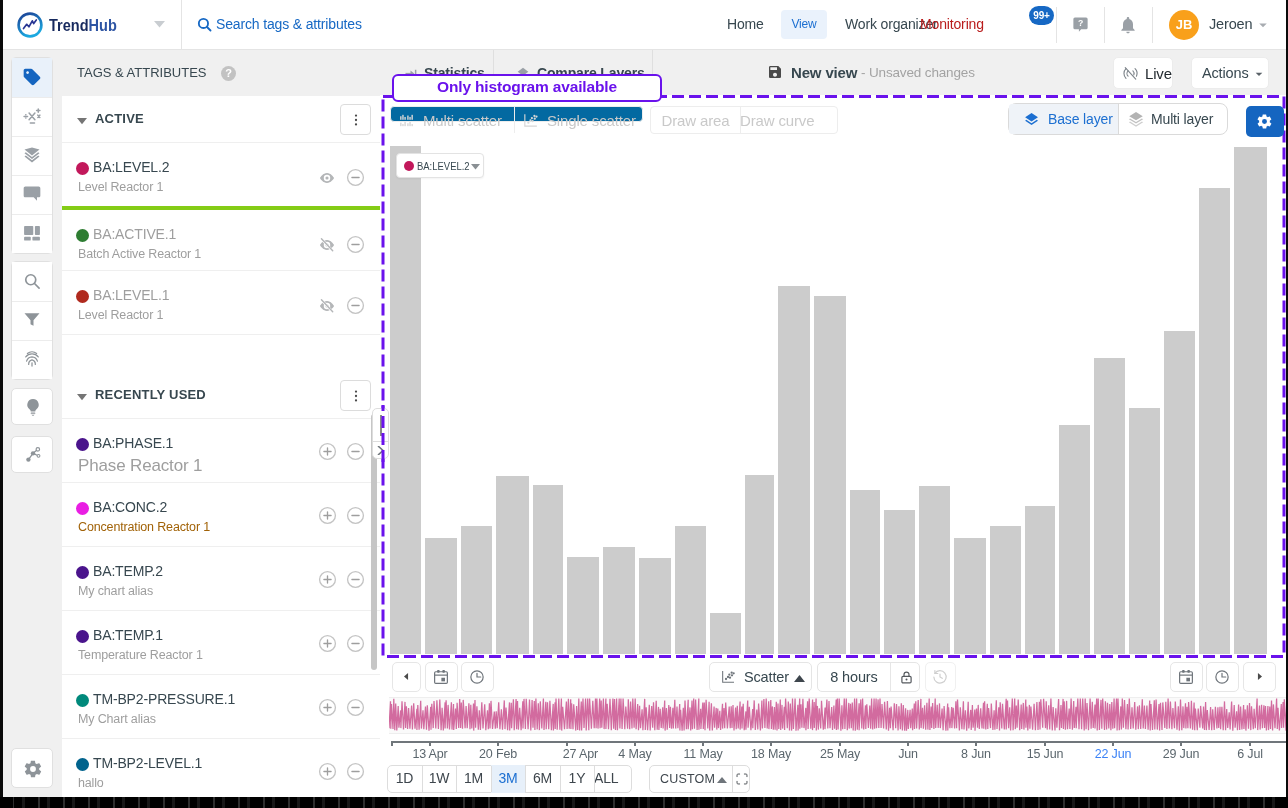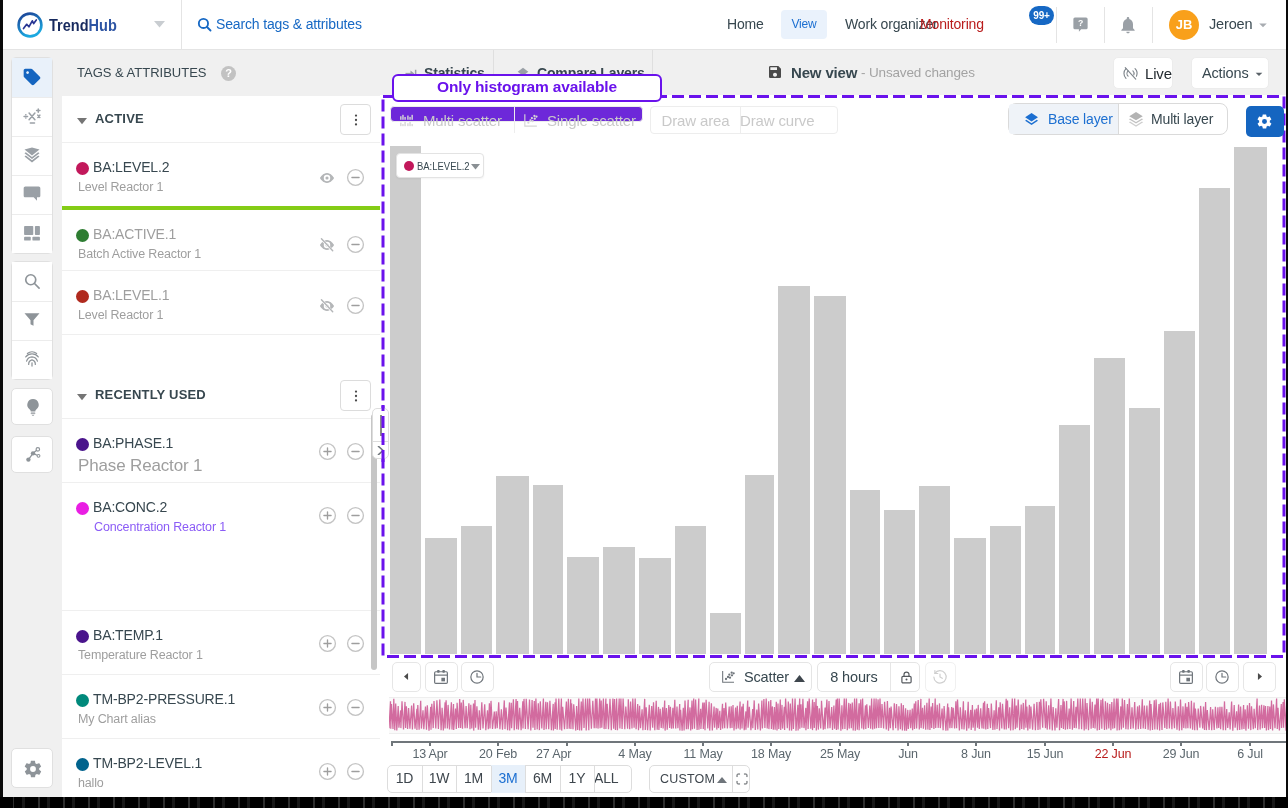--- a/index.html
+++ b/index.html
@@ -232,21 +232,34 @@
             <path d="M7.5 12h9M12 7.5v9" stroke="#9E9E9E" stroke-width="1.7" stroke-linecap="round"></path>
           </svg>
           <svg width="19" height="19" viewBox="0 0 24 24" style="position:absolute;left:284px;top:23px">
             <circle cx="12" cy="12" r="10" fill="none" stroke="#C4C4C4" stroke-width="1.7"></circle>
             <path d="M7.5 12h9" stroke="#9E9E9E" stroke-width="1.7" stroke-linecap="round"></path>
           </svg>
         </div>
         <div class="a" style="left:0;top:386px;width:318px;height:64px;border-top:1px solid #EFEFEF;">
           <div class="a" style="left:14px;top:19px;width:13px;height:13px;border-radius:50%;background:#E91EE3"></div>
           <div class="a" style="left:31px;top:16px;font-size:14px;color:#37474F">BA:CONC.2</div>
-          <div class="a" style="left:32px;top:37px;font-size:12.5px;color:#8b5cf6">Concentration Reactor 1</div>
+          <div class="a" style="left:16px;top:37px;font-size:12.5px;color:#a16207">Concentration Reactor 1</div>
+          <svg width="19" height="19" viewBox="0 0 24 24" style="position:absolute;left:256px;top:23px">
+            <circle cx="12" cy="12" r="10" fill="none" stroke="#C4C4C4" stroke-width="1.7"></circle>
+            <path d="M7.5 12h9M12 7.5v9" stroke="#9E9E9E" stroke-width="1.7" stroke-linecap="round"></path>
+          </svg>
+          <svg width="19" height="19" viewBox="0 0 24 24" style="position:absolute;left:284px;top:23px">
+            <circle cx="12" cy="12" r="10" fill="none" stroke="#C4C4C4" stroke-width="1.7"></circle>
+            <path d="M7.5 12h9" stroke="#9E9E9E" stroke-width="1.7" stroke-linecap="round"></path>
+          </svg>
+        </div>
+        <div class="a" style="left:0;top:450px;width:318px;height:64px;border-top:1px solid #EFEFEF;">
+          <div class="a" style="left:14px;top:19px;width:13px;height:13px;border-radius:50%;background:#4A148C"></div>
+          <div class="a" style="left:31px;top:16px;font-size:14px;color:#37474F">BA:TEMP.2</div>
+          <div class="a" style="left:16px;top:37px;font-size:12.5px;color:#9E9E9E">My chart alias</div>
           <svg width="19" height="19" viewBox="0 0 24 24" style="position:absolute;left:256px;top:23px">
             <circle cx="12" cy="12" r="10" fill="none" stroke="#C4C4C4" stroke-width="1.7"></circle>
             <path d="M7.5 12h9M12 7.5v9" stroke="#9E9E9E" stroke-width="1.7" stroke-linecap="round"></path>
           </svg>
           <svg width="19" height="19" viewBox="0 0 24 24" style="position:absolute;left:284px;top:23px">
             <circle cx="12" cy="12" r="10" fill="none" stroke="#C4C4C4" stroke-width="1.7"></circle>
             <path d="M7.5 12h9" stroke="#9E9E9E" stroke-width="1.7" stroke-linecap="round"></path>
           </svg>
         </div>
         <div class="a" style="left:0;top:514px;width:318px;height:64px;border-top:1px solid #EFEFEF;">
@@ -325,21 +338,21 @@
         <div class="btn" style="left:811px;top:7px;width:78px;height:32px;border-color:#ECECEC">
           <div class="a" style="left:10px;top:0;line-height:31px;font-size:14.5px;color:#37474F">Actions</div>
           <svg width="16" height="16" viewBox="0 0 24 24" style="position:absolute;left:59px;top:8px">
             <path fill="#5A6268" d="M7 10l5 5 5-5z"></path>
           </svg>
         </div>
       </div>
       <svg width="908" height="758" style="position:absolute;left:0;top:0;pointer-events:none">
 <rect x="3" y="46.5" width="901" height="560" fill="none" stroke="#6A12EC" stroke-width="3" stroke-dasharray="12 5"></rect>
       </svg>
-      <div class="a" style="left:10px;top:56px;width:253px;height:16px;border:1px solid #EDEDED;border-radius:4px;background:#6d28d9">
+      <div class="a" style="left:10px;top:56px;width:253px;height:16px;border:1px solid #EDEDED;border-radius:4px;background:#0369a1">
         <div class="a" style="left:123px;top:0;height:26px;border-left:1px solid #EDEDED"></div>
         <svg width="17" height="17" viewBox="0 0 24 24" style="position:absolute;left:7px;top:5px">
           <g fill="#D6D6D6">
             <rect x="3" y="6" width="2" height="5"></rect>
             <rect x="6" y="4" width="2" height="7"></rect>
             <rect x="9" y="7" width="2" height="4"></rect>
             <rect x="13" y="5" width="2" height="6"></rect>
             <rect x="16" y="7" width="2" height="4"></rect>
             <rect x="19" y="4" width="2" height="7"></rect>
             <rect x="3" y="15" width="2" height="5"></rect>
@@ -516,37 +529,37 @@
       <svg width="899" height="36" style="position:absolute;left:9px;top:647px">
         <path d="M0.0 31.2 L1.5 4.3 L1.8 31.8 L2.5 7.0 L4.0 32.0 L4.8 1.7 L5.8 33.2 L6.7 6.5 L7.8 33.5 L9.2 9.1 L9.9 30.8 L11.6 13.4 L11.9 31.1 L13.0 4.2 L14.5 32.4 L16.0 4.9 L16.6 30.9 L17.4 9.3 L18.6 32.0 L19.6 11.0 L20.9 31.6 L22.6 8.5 L23.4 32.4 L24.7 6.2 L26.0 31.6 L27.9 11.7 L27.9 33.0 L28.8 8.1 L30.1 32.7 L31.7 3.7 L32.4 31.6 L34.0 13.2 L34.8 32.1 L36.5 9.6 L37.5 32.7 L38.3 8.2 L40.0 33.7 L41.7 9.9 L42.0 32.7 L42.8 6.7 L44.2 31.1 L45.0 4.0 L46.8 31.4 L47.9 3.3 L49.4 32.0 L50.8 2.5 L52.1 33.3 L53.1 10.8 L54.3 33.4 L56.1 5.4 L56.1 31.4 L57.1 3.2 L58.4 31.5 L59.1 7.9 L60.5 32.4 L62.4 5.3 L63.0 32.6 L64.5 7.0 L64.7 33.0 L66.5 11.5 L67.3 31.9 L68.1 5.8 L69.7 30.9 L70.7 2.1 L71.6 30.9 L72.3 5.5 L73.5 31.8 L74.2 2.9 L76.1 31.1 L77.1 9.0 L78.2 31.1 L79.9 6.4 L81.0 32.2 L81.8 7.8 L82.8 31.5 L84.5 6.6 L84.7 33.6 L86.0 3.1 L86.6 30.8 L87.9 9.3 L89.3 32.8 L90.3 13.2 L91.4 33.0 L92.8 5.3 L94.0 31.4 L95.7 7.3 L96.8 33.1 L98.5 13.4 L99.3 32.3 L100.4 6.2 L101.0 31.5 L102.0 3.9 L103.5 32.0 L105.3 14.5 L106.3 31.8 L107.2 14.2 L108.2 31.3 L109.7 5.3 L110.9 32.1 L112.4 12.4 L113.5 32.7 L115.3 3.4 L116.0 32.1 L117.0 10.6 L118.6 33.1 L120.5 5.4 L120.7 33.5 L122.3 5.8 L122.6 31.2 L124.4 2.3 L125.2 33.2 L127.1 2.1 L127.6 32.3 L128.5 4.0 L129.4 32.6 L130.7 10.9 L132.1 33.3 L133.8 4.3 L134.0 31.6 L135.0 1.9 L136.4 32.0 L137.2 1.7 L139.1 32.1 L140.5 2.5 L141.8 33.5 L143.1 3.1 L144.0 30.8 L145.3 4.1 L145.9 33.1 L146.9 1.5 L148.2 32.4 L149.3 6.4 L150.4 33.1 L151.3 4.4 L152.8 31.5 L154.4 1.5 L155.0 33.0 L156.8 4.7 L157.2 32.2 L158.5 5.4 L159.7 32.3 L160.9 3.8 L162.4 33.3 L164.2 6.9 L164.4 33.5 L166.1 5.4 L166.2 32.0 L167.0 1.5 L168.2 32.7 L169.8 1.5 L170.9 32.8 L172.4 1.5 L172.7 33.6 L173.7 9.9 L175.5 32.2 L177.4 4.5 L178.1 32.0 L179.4 1.8 L180.2 31.7 L181.7 2.3 L181.9 32.0 L182.6 6.4 L184.0 32.2 L184.7 7.2 L186.8 33.6 L187.6 9.1 L188.7 33.0 L189.8 1.5 L190.6 33.4 L192.3 4.6 L192.6 33.5 L194.0 1.5 L195.0 30.9 L196.6 1.5 L197.2 33.5 L198.7 1.5 L199.8 33.3 L200.6 1.5 L202.4 31.7 L203.8 3.8 L205.2 31.1 L206.5 1.5 L207.1 31.2 L207.9 1.5 L209.0 31.6 L210.7 1.5 L211.1 31.2 L212.2 3.5 L212.8 30.7 L214.4 1.5 L215.1 32.1 L216.9 1.5 L216.9 32.0 L218.2 6.8 L219.5 32.2 L221.0 1.8 L222.3 33.2 L223.9 1.5 L224.7 31.7 L225.5 2.0 L226.5 32.9 L227.6 1.5 L228.4 33.2 L230.2 1.5 L230.9 31.4 L231.9 1.5 L233.1 32.0 L234.1 1.5 L235.8 32.3 L236.8 9.5 L238.6 31.8 L239.3 2.3 L240.7 32.2 L241.6 4.6 L243.0 31.5 L243.8 1.5 L245.1 30.8 L246.2 1.5 L247.1 32.3 L248.7 7.0 L249.5 33.3 L250.6 8.9 L251.5 31.1 L253.1 12.3 L253.9 33.2 L255.7 1.9 L256.3 33.1 L257.2 10.2 L258.6 33.2 L260.3 7.8 L261.2 33.4 L262.7 9.0 L263.7 30.8 L264.5 5.2 L265.8 33.2 L267.2 3.8 L268.2 32.7 L269.5 9.9 L269.9 32.9 L271.2 11.9 L272.2 30.9 L273.7 10.3 L274.1 31.5 L275.7 3.6 L276.1 33.6 L277.4 11.1 L278.2 32.8 L279.8 8.0 L280.6 30.9 L281.4 9.8 L282.5 31.6 L283.9 10.8 L284.3 31.5 L285.8 2.8 L286.7 31.6 L288.0 9.6 L288.9 31.1 L290.7 7.1 L290.9 33.5 L291.6 12.8 L293.1 33.6 L294.3 10.8 L295.1 33.5 L296.0 3.6 L297.4 32.3 L299.2 2.7 L299.2 32.2 L301.0 10.4 L301.7 33.4 L303.0 3.6 L303.4 32.2 L304.7 1.5 L305.5 31.7 L306.6 2.5 L308.1 33.0 L309.8 1.5 L309.9 32.8 L311.7 11.7 L311.9 31.9 L313.8 5.5 L314.3 32.0 L315.3 5.5 L316.0 33.2 L317.1 2.7 L318.8 31.5 L320.1 4.7 L320.7 33.6 L322.4 6.3 L323.3 33.4 L325.1 9.6 L325.6 30.8 L327.2 10.9 L327.8 32.6 L328.8 11.5 L329.5 31.1 L330.8 13.7 L331.6 32.9 L333.5 6.7 L333.6 31.6 L335.0 11.0 L335.7 31.2 L336.7 5.6 L338.4 31.4 L340.2 9.6 L341.2 31.1 L342.2 9.2 L343.0 31.0 L344.0 8.0 L345.0 33.4 L346.6 10.6 L347.2 32.3 L348.3 8.8 L349.2 31.5 L351.1 4.6 L351.1 32.6 L352.8 9.6 L353.0 31.4 L354.2 6.8 L355.2 33.2 L356.9 14.4 L356.9 32.8 L358.7 3.6 L359.1 30.7 L360.3 9.7 L361.9 33.3 L363.7 12.0 L363.8 31.2 L365.2 3.4 L366.3 32.9 L367.8 12.6 L368.8 32.4 L369.6 6.6 L371.4 33.5 L372.9 3.5 L373.4 31.5 L374.9 2.0 L375.9 30.9 L377.2 1.5 L378.2 31.4 L379.7 4.2 L379.9 32.1 L381.8 3.0 L382.4 32.1 L383.3 9.4 L384.3 32.8 L385.4 10.1 L386.1 32.7 L387.3 4.7 L388.0 33.5 L389.0 6.5 L389.8 32.0 L391.3 2.6 L391.7 32.9 L393.0 7.9 L393.6 31.6 L395.3 9.8 L395.6 33.0 L396.6 1.5 L398.3 31.3 L399.3 4.5 L400.5 33.5 L401.3 6.5 L402.6 33.6 L403.5 1.5 L404.4 31.9 L406.1 1.5 L407.0 33.7 L408.9 7.7 L409.1 33.5 L410.7 1.6 L410.8 31.8 L412.0 7.3 L412.9 30.7 L413.9 1.7 L415.0 31.1 L416.8 10.9 L416.9 33.2 L418.6 4.2 L419.1 32.1 L420.2 1.5 L421.8 31.8 L423.6 2.5 L423.5 33.1 L425.2 5.1 L425.3 30.9 L427.1 1.5 L427.3 33.4 L428.4 8.9 L429.3 32.6 L430.3 11.3 L431.7 31.5 L432.5 3.8 L434.3 32.6 L436.1 10.6 L436.0 32.1 L437.9 2.6 L438.8 31.5 L440.0 4.1 L441.0 31.2 L442.7 10.1 L443.5 33.0 L444.9 8.6 L445.6 31.8 L447.2 2.5 L447.4 33.0 L448.4 1.5 L449.1 32.4 L450.2 1.5 L451.9 33.7 L452.9 8.2 L453.7 32.2 L455.3 1.5 L455.9 32.0 L457.3 1.5 L458.3 33.2 L459.8 5.9 L460.2 31.6 L461.5 6.8 L462.3 31.3 L463.3 5.5 L464.2 33.4 L465.6 1.5 L466.3 33.7 L467.6 1.5 L468.3 32.7 L470.1 6.2 L470.1 33.2 L471.8 2.4 L472.8 31.6 L473.6 1.5 L474.7 32.4 L476.5 8.4 L476.8 32.0 L477.8 7.3 L479.4 31.0 L480.8 8.5 L481.7 31.8 L482.6 1.5 L483.7 32.5 L485.1 1.5 L485.6 31.7 L487.1 1.5 L487.5 31.3 L489.1 2.4 L489.8 31.0 L491.0 1.5 L492.1 31.0 L493.0 7.0 L494.6 31.5 L495.6 4.8 L497.3 32.4 L498.4 4.1 L499.5 33.7 L500.6 10.8 L501.4 31.3 L502.1 9.5 L504.1 33.2 L505.3 6.3 L506.7 31.2 L507.5 7.0 L509.1 33.4 L509.9 9.2 L511.4 32.2 L512.3 6.3 L513.4 33.5 L514.3 8.1 L515.7 33.6 L516.6 11.4 L517.5 33.6 L518.8 12.9 L519.3 31.9 L521.1 12.7 L521.7 31.2 L523.3 11.5 L523.6 33.2 L525.3 6.5 L525.5 31.9 L526.8 4.3 L527.6 31.4 L529.2 3.0 L530.3 32.4 L531.9 1.9 L532.1 31.1 L533.5 10.9 L534.4 31.6 L535.6 8.3 L536.7 32.7 L537.9 5.8 L538.9 32.6 L540.2 1.5 L540.9 33.0 L542.1 9.5 L542.7 31.0 L543.6 6.1 L544.9 32.0 L546.2 1.6 L546.7 30.9 L548.2 7.9 L549.2 30.9 L550.5 6.4 L551.3 31.1 L553.1 11.5 L554.1 33.1 L555.1 9.1 L556.9 33.6 L558.7 6.6 L558.8 33.5 L559.6 10.2 L560.9 31.2 L562.7 10.0 L562.9 31.1 L564.2 10.9 L565.6 31.5 L566.9 4.3 L567.6 31.2 L568.5 2.6 L570.4 33.4 L571.3 10.3 L572.9 32.3 L574.4 4.2 L575.0 32.4 L576.4 13.2 L577.7 33.7 L579.2 4.7 L579.8 31.5 L581.7 12.9 L582.2 33.0 L583.4 8.1 L584.1 30.8 L585.8 12.6 L586.0 33.7 L587.5 11.5 L588.5 30.7 L589.2 7.9 L590.3 32.0 L591.7 11.4 L593.0 31.4 L594.5 5.8 L594.8 31.8 L595.6 4.3 L596.8 32.5 L598.3 6.7 L598.8 32.1 L599.6 11.1 L601.5 31.1 L602.3 6.5 L603.9 33.0 L605.1 13.4 L605.9 32.6 L607.3 3.3 L608.0 32.0 L609.8 10.2 L610.5 33.4 L611.2 5.3 L612.8 31.4 L613.5 6.7 L615.3 32.4 L617.2 1.8 L617.2 32.5 L618.5 3.6 L619.6 31.2 L620.7 10.3 L621.6 33.4 L623.3 1.5 L624.1 33.2 L625.7 1.5 L626.3 32.1 L627.3 8.6 L628.1 30.8 L629.2 2.5 L630.7 33.2 L632.2 7.6 L632.7 32.0 L634.3 5.9 L634.9 32.6 L636.8 2.5 L636.9 30.7 L637.9 9.5 L638.8 33.5 L640.4 7.9 L640.9 31.7 L641.9 9.5 L643.6 32.8 L645.1 6.7 L646.4 33.2 L647.9 5.0 L649.0 32.9 L650.4 4.8 L651.0 32.6 L651.8 2.3 L653.7 30.8 L654.6 1.7 L656.5 31.1 L657.2 4.2 L658.2 32.6 L659.7 8.4 L660.7 32.5 L661.9 1.5 L663.3 33.4 L664.1 10.1 L666.0 33.5 L666.8 11.3 L667.9 30.8 L669.6 2.1 L670.5 33.2 L672.0 8.1 L672.5 31.0 L674.1 1.9 L674.4 32.0 L675.2 4.4 L676.4 32.8 L677.6 3.9 L678.5 32.2 L680.2 11.5 L680.9 31.9 L682.1 1.5 L683.4 32.8 L684.7 4.0 L685.3 31.0 L687.0 9.7 L687.2 31.3 L688.8 1.5 L690.0 32.2 L691.3 1.5 L692.6 32.2 L693.7 1.5 L695.2 33.5 L696.2 1.5 L697.1 32.2 L698.0 6.1 L699.5 33.1 L701.1 1.5 L702.1 31.8 L703.3 4.7 L704.2 31.0 L706.0 7.5 L706.0 31.5 L707.7 1.5 L708.2 33.4 L709.2 1.5 L710.4 33.0 L712.0 2.9 L712.8 31.7 L713.7 1.5 L715.5 32.9 L716.4 4.3 L717.6 32.4 L718.5 5.7 L719.8 31.4 L720.8 7.1 L721.9 33.2 L722.8 5.1 L723.8 31.7 L725.1 1.5 L725.6 31.3 L727.5 1.5 L728.1 33.6 L729.0 1.5 L730.3 33.1 L731.8 9.4 L732.4 32.6 L733.3 1.5 L734.4 30.8 L735.5 3.1 L736.9 32.2 L738.4 7.1 L739.1 32.5 L740.3 1.5 L741.7 32.0 L743.0 10.3 L744.2 31.4 L745.7 5.0 L746.8 32.8 L748.6 9.4 L749.3 32.1 L750.4 8.2 L751.7 32.0 L753.3 2.2 L754.2 31.5 L755.4 8.5 L756.4 31.9 L757.9 8.5 L759.1 32.7 L760.7 3.5 L761.2 33.6 L762.0 7.1 L763.5 33.0 L765.3 3.3 L765.8 32.4 L767.1 2.5 L768.3 32.6 L770.0 7.1 L770.6 33.5 L771.5 5.8 L773.0 33.0 L773.8 5.4 L775.8 30.9 L776.8 4.8 L777.9 32.0 L779.1 1.5 L780.4 31.5 L781.4 4.5 L782.9 32.3 L783.9 11.1 L785.5 31.3 L786.3 4.6 L788.0 32.6 L789.3 9.3 L790.4 33.6 L791.5 2.6 L792.8 33.1 L794.0 9.4 L794.8 31.1 L796.5 6.3 L796.9 31.5 L798.0 9.9 L798.9 31.3 L799.6 5.1 L801.4 31.4 L802.4 3.7 L803.6 32.6 L805.1 5.6 L805.7 33.3 L806.4 11.6 L808.3 33.1 L809.2 11.6 L810.9 30.7 L811.6 8.9 L813.7 31.5 L814.5 9.5 L815.5 33.0 L816.6 5.0 L817.4 33.1 L818.3 13.0 L820.1 33.0 L821.6 10.0 L822.7 33.2 L823.7 12.4 L825.2 32.9 L826.4 9.8 L827.9 31.5 L828.9 10.3 L829.7 30.9 L831.0 9.8 L831.6 32.2 L832.9 9.9 L834.2 33.2 L835.5 4.4 L836.6 33.2 L837.7 12.0 L838.7 30.9 L840.2 15.4 L841.1 32.5 L842.6 4.6 L843.8 33.6 L845.2 8.0 L846.1 30.8 L847.6 14.3 L848.5 33.3 L849.6 7.6 L850.7 33.0 L851.6 9.5 L852.9 32.4 L854.6 8.0 L854.9 31.9 L856.2 12.4 L856.9 33.6 L858.4 8.4 L859.5 31.7 L860.5 6.0 L861.8 33.1 L862.5 9.2 L864.3 32.3 L865.1 11.7 L866.3 31.3 L868.1 1.5 L868.7 33.1 L870.5 8.5 L871.1 32.6 L872.6 7.7 L873.4 31.3 L874.9 8.2 L875.6 31.0 L876.5 9.0 L877.4 33.4 L878.9 9.0 L879.5 33.1 L880.8 9.5 L881.5 32.0 L882.5 3.5 L883.6 33.5 L884.4 7.4 L886.0 31.1 L887.6 1.5 L888.3 32.0 L889.0 10.7 L890.4 33.5 L892.3 7.0 L892.6 31.0 L894.1 5.1 L894.6 30.7 L895.3 2.2 L897.0 33.6 L897.8 2.0" fill="none" stroke="#D0639A" stroke-width="1.25" opacity="0.95"></path>
       </svg>
       <div style="position:absolute;left:11px;top:691px;width:896px;border-top:2px solid #70767B"></div>
       <div style="position:absolute;left:11px;top:691px;width:1.5px;height:5px;background:#70767B"></div>
       <div style="position:absolute;left:49px;top:691px;width:1.5px;height:5px;background:#70767B"></div>
       <div style="position:absolute;left:19px;top:697px;width:62px;text-align:center;font-size:12.5px;color:#5B666D">13 Apr</div>
       <div style="position:absolute;left:117px;top:691px;width:1.5px;height:5px;background:#70767B"></div>
       <div style="position:absolute;left:87px;top:697px;width:62px;text-align:center;font-size:12.5px;color:#5B666D">20 Feb</div>
       <div style="position:absolute;left:186px;top:691px;width:1.5px;height:5px;background:#70767B"></div>
-      <div style="position:absolute;left:156px;top:697px;width:62px;text-align:left;font-size:12.5px;color:#5B666D">27 Apr</div>
+      <div style="position:absolute;left:156px;top:697px;width:62px;text-align:right;font-size:12.5px;color:#5B666D">27 Apr</div>
       <div style="position:absolute;left:254px;top:691px;width:1.5px;height:5px;background:#70767B"></div>
       <div style="position:absolute;left:224px;top:697px;width:62px;text-align:center;font-size:12.5px;color:#5B666D">4 May</div>
       <div style="position:absolute;left:322px;top:691px;width:1.5px;height:5px;background:#70767B"></div>
       <div style="position:absolute;left:292px;top:697px;width:62px;text-align:center;font-size:12.5px;color:#5B666D">11 May</div>
       <div style="position:absolute;left:390px;top:691px;width:1.5px;height:5px;background:#70767B"></div>
       <div style="position:absolute;left:360px;top:697px;width:62px;text-align:center;font-size:12.5px;color:#5B666D">18 May</div>
       <div style="position:absolute;left:459px;top:691px;width:1.5px;height:5px;background:#70767B"></div>
       <div style="position:absolute;left:429px;top:697px;width:62px;text-align:center;font-size:12.5px;color:#5B666D">25 May</div>
       <div style="position:absolute;left:527px;top:691px;width:1.5px;height:5px;background:#70767B"></div>
       <div style="position:absolute;left:497px;top:697px;width:62px;text-align:center;font-size:12.5px;color:#5B666D">Jun</div>
       <div style="position:absolute;left:595px;top:691px;width:1.5px;height:5px;background:#70767B"></div>
       <div style="position:absolute;left:565px;top:697px;width:62px;text-align:center;font-size:12.5px;color:#5B666D">8 Jun</div>
       <div style="position:absolute;left:664px;top:691px;width:1.5px;height:5px;background:#70767B"></div>
       <div style="position:absolute;left:634px;top:697px;width:62px;text-align:center;font-size:12.5px;color:#5B666D">15 Jun</div>
       <div style="position:absolute;left:732px;top:691px;width:1.5px;height:5px;background:#70767B"></div>
-      <div style="position:absolute;left:702px;top:697px;width:62px;text-align:center;font-size:12.5px;color:#b91c1c">22 Jun</div>
+      <div style="position:absolute;left:702px;top:697px;width:62px;text-align:center;font-size:12.5px;color:#3b82f6">22 Jun</div>
       <div style="position:absolute;left:800px;top:691px;width:1.5px;height:5px;background:#70767B"></div>
       <div style="position:absolute;left:770px;top:697px;width:62px;text-align:center;font-size:12.5px;color:#5B666D">29 Jun</div>
       <div style="position:absolute;left:869px;top:691px;width:1.5px;height:5px;background:#70767B"></div>
       <div style="position:absolute;left:839px;top:697px;width:62px;text-align:center;font-size:12.5px;color:#5B666D">6 Jul</div>
       <div class="a" style="left:7px;top:715px;width:245px;height:28px;border:1px solid #DDD;border-radius:5px;background:#fff"></div>
       <div class="a" style="left:7px;top:715px;width:35px;height:28px;text-align:center;line-height:27px;font-size:14px;color:#3E464D">1D</div>
       <div class="a" style="left:42px;top:715px;width:34px;height:28px;text-align:center;line-height:27px;font-size:14px;color:#3E464D">1W</div>
       <div class="a" style="left:42px;top:716px;height:26px;border-left:1px solid #DDD"></div>
       <div class="a" style="left:76px;top:715px;width:35px;height:28px;text-align:center;line-height:27px;font-size:14px;color:#3E464D">1M</div>
       <div class="a" style="left:76px;top:716px;height:26px;border-left:1px solid #DDD"></div>

